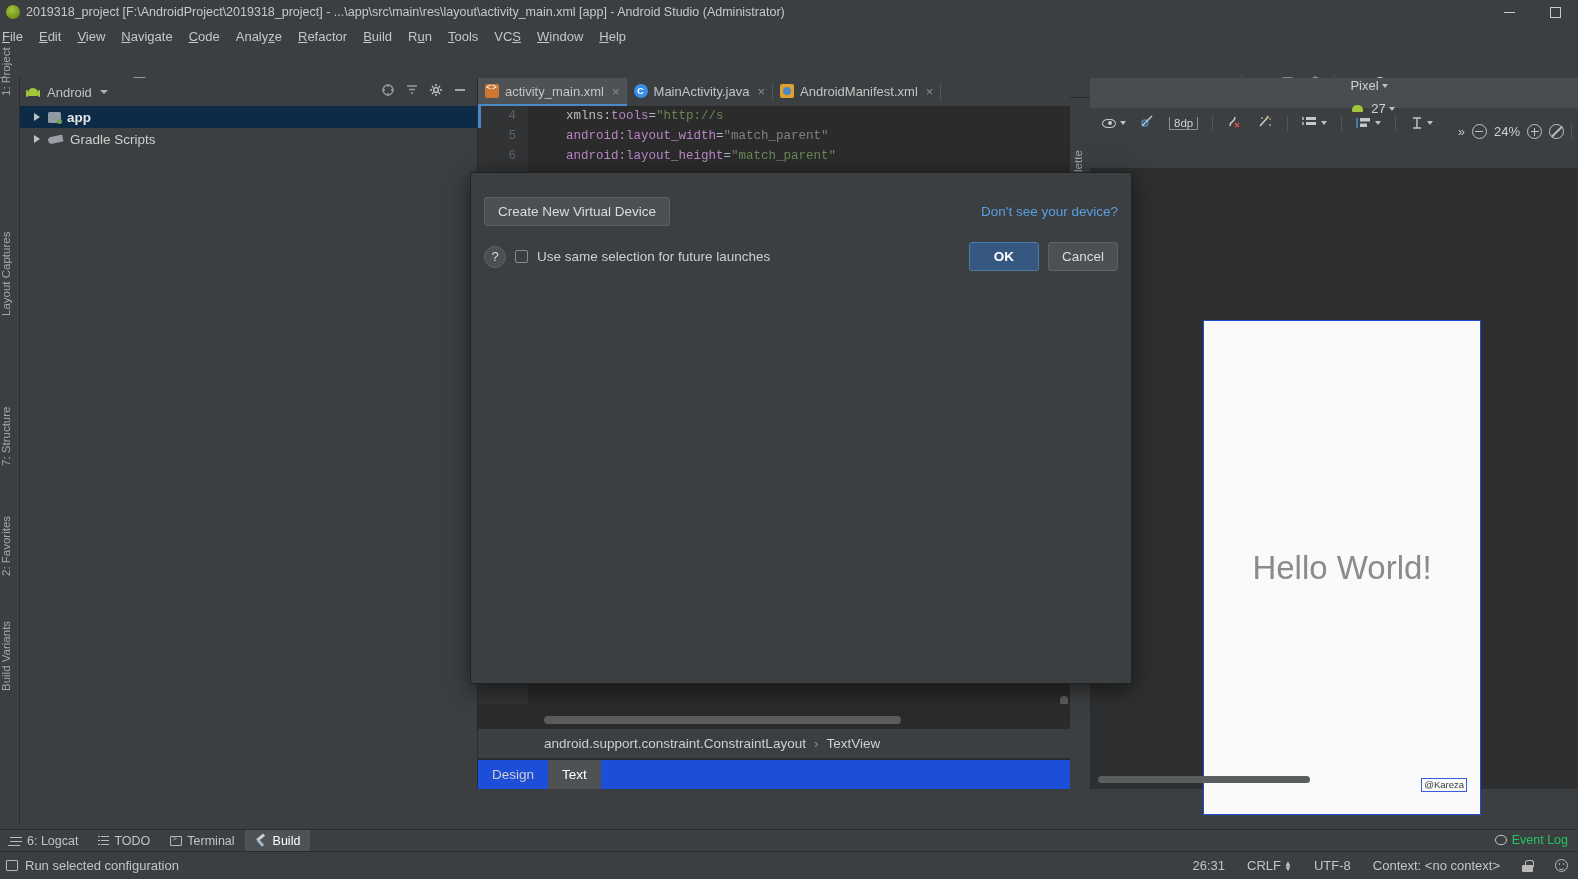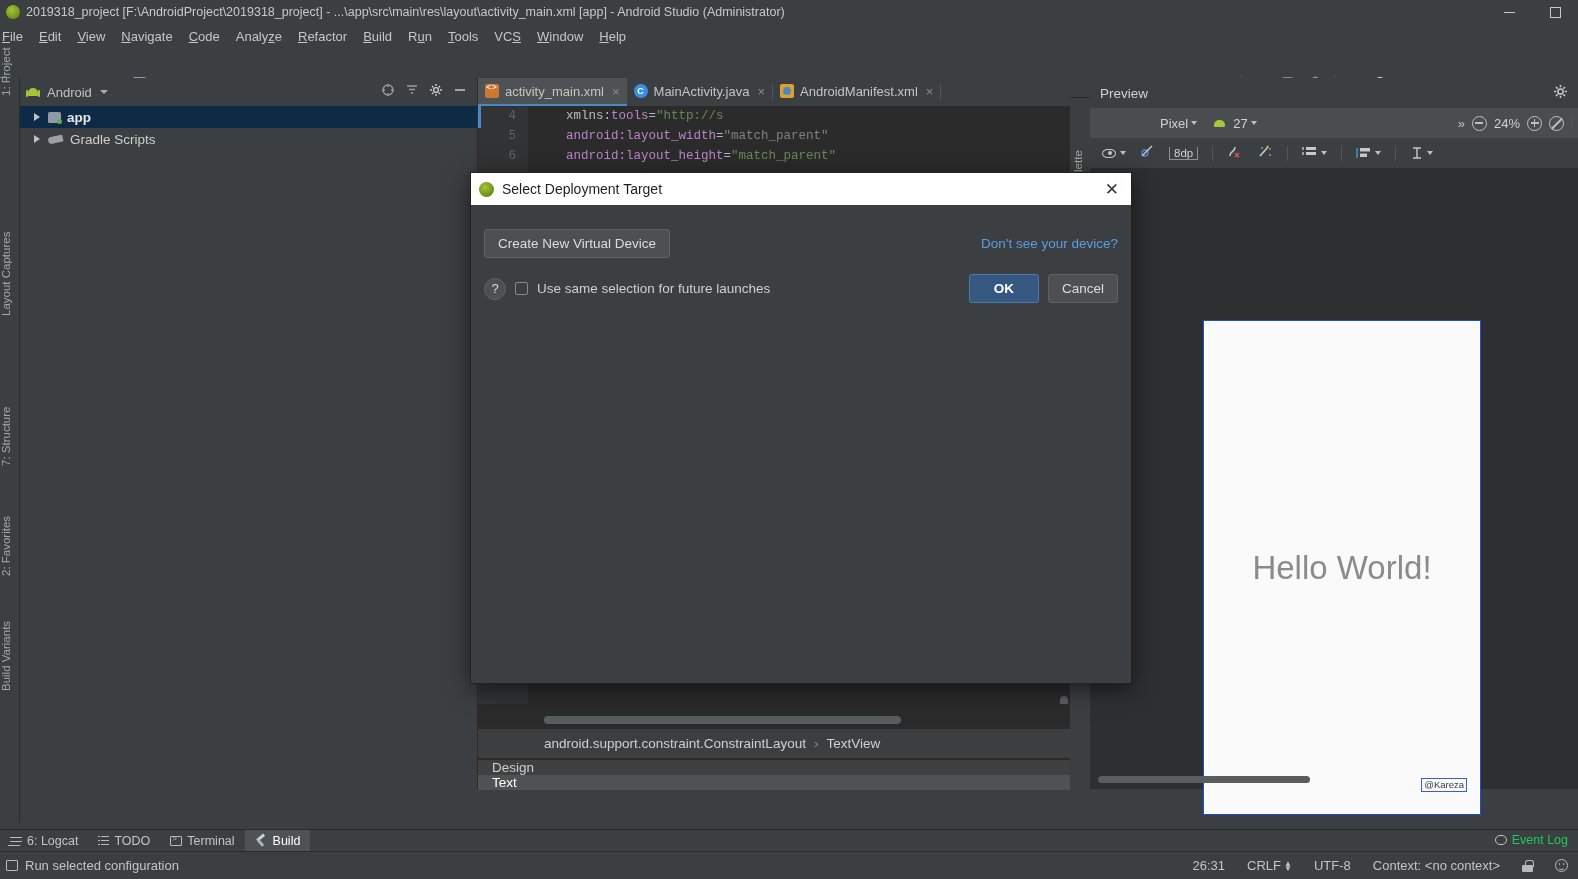--- a/index.html
+++ b/index.html
@@ -143,40 +143,40 @@
     border-top:1px solid #2b2b2b;
   }
   .bc-sep{ color:#8a8a8a; }
   .hscroll{
     position:absolute;left:66px;top:638px;width:520px;height:8px;
   }
   .hscroll .thumb{ position:absolute;left:0;top:0;width:357px;height:8px;background:#5a5d5e;border-radius:4px;}
   .vscroll{ position:absolute;right:2px;top:590px;width:8px;height:46px;background:#5a5d5e;border-radius:4px;}
 
   .dtabs{
-    position:absolute;left:0;top:681px;width:592px;height:30px;background:#404040;
-    display:flex;align-items:stretch;border-top:1px solid #2b2b2b;flex-direction:column;
+    position:absolute;left:0;top:681px;width:592px;height:30px;background:#1d4ed8;
+    display:flex;align-items:stretch;border-top:1px solid #2b2b2b;
   }
   .dtab{ display:flex;align-items:center;padding:0 14px;font-size:13.5px;color:#cfcfcf;}
   .dtab.active{ background:#4e5254;color:#ffffff;}
 
   .palette-strip{
     position:absolute;left:1070px;top:128px;width:20px;height:661px;background:#3c3f41;
   }
   .palette-strip .vl{ position:absolute;left:2px;top:58px;font-size:11.5px;color:#a6a6a6;white-space:nowrap;transform:rotate(-90deg);transform-origin:left top;}
 
   
   .preview{
     position:absolute;left:1090px;top:78px;width:488px;height:711px;
     background:#3c3f41;
   }
   .prev-head{ height:30px;display:flex;align-items:center;padding-left:10px;font-size:13.5px;color:#d0d0d0;}
   .prev-head .gear{ margin-left:auto;margin-right:10px;}
   .prev-toolbar{
-    height:30px;background:#4a4d4f;display:flex;align-items:center;gap:8px;padding-left:70px;font-size:13px;color:#d0d0d0;
+    height:30px;background:#4a4d4f;display:flex;align-items:center;gap:8px;padding-left:70px;font-size:13px;color:#d0d0d0;flex-direction:column;
   }
   .ptb-item{ display:flex;align-items:center;gap:3px;}
   .cdn{ border-left:3.5px solid transparent;border-right:3.5px solid transparent;border-top:4px solid #c0c0c0;}
   .droid-sm{ width:13px;height:9px;position:relative;}
   .droid-sm:before{content:"";position:absolute;left:1px;top:1px;width:11px;height:7px;background:#a4c639;border-radius:5px 5px 1px 1px;}
   .zoomgrp{ margin-left:auto;display:flex;align-items:center;gap:7px;padding-right:6px;}
   .circ{ width:15px;height:15px;border:1.5px solid #c0c0c0;border-radius:50%;position:relative;}
   .circ.minus:after{content:"";position:absolute;left:2.5px;top:5.5px;width:8px;height:1.5px;background:#c0c0c0;}
   .circ.plus:after{content:"";position:absolute;left:2.5px;top:5.5px;width:8px;height:1.5px;background:#c0c0c0;}
   .circ.plus:before{content:"";position:absolute;left:5.5px;top:2.5px;width:1.5px;height:8px;background:#c0c0c0;}
@@ -514,29 +514,20 @@
         <span>Text</span>
       </div>
     </div>
   </div>
 
   <div class="palette-strip">
     <div class="vl">Palette</div>
   </div>
 
   <div class="preview">
-    <div class="prev-head">
-      <span>Preview</span>
-      <span class="gear">
-        <svg width="15" height="15" viewBox="0 0 15 15">
-            <circle cx="7.5" cy="7.5" r="2.6" stroke="#c8c8c8" stroke-width="1.5" fill="none"></circle>
-            <path d="M7.5 1v2.2M7.5 11.8V14M1 7.5h2.2M11.8 7.5H14M3 3l1.6 1.6M10.4 10.4L12 12M12 3l-1.6 1.6M4.6 10.4L3 12" stroke="#c8c8c8" stroke-width="1.5"></path>
-          </svg>
-      </span>
-    </div>
 
     <div class="prev-toolbar">
       <div class="ptb-item">
         <span>Pixel</span>
         <span class="cdn"></span>
       </div>
       <div class="ptb-item" style="margin-left:8px;">
         <span class="droid-sm"></span>
         <span style="margin-left:4px;">27</span>
         <span class="cdn"></span>
@@ -650,25 +641,20 @@
         <span class="updown">▲<br>▼</span>
       </span>
       <span>UTF-8</span>
       <span>Context: &lt;no context&gt;</span>
       <span class="lockic"></span>
       <span class="smiley"></span>
     </div>
   </div>
 
   <div class="dlg">
-    <div class="dlg-title">
-      <span class="dlg-ico"></span>
-      <span class="dlg-title-text">Select Deployment Target</span>
-      <span class="dlg-close">✕</span>
-    </div>
 
     <div class="dlg-body">
 
 
 
       <div class="dlg-actions">
         <button class="btn">Create New Virtual Device</button>
         <span class="link">Don't see your device?</span>
       </div>
 

